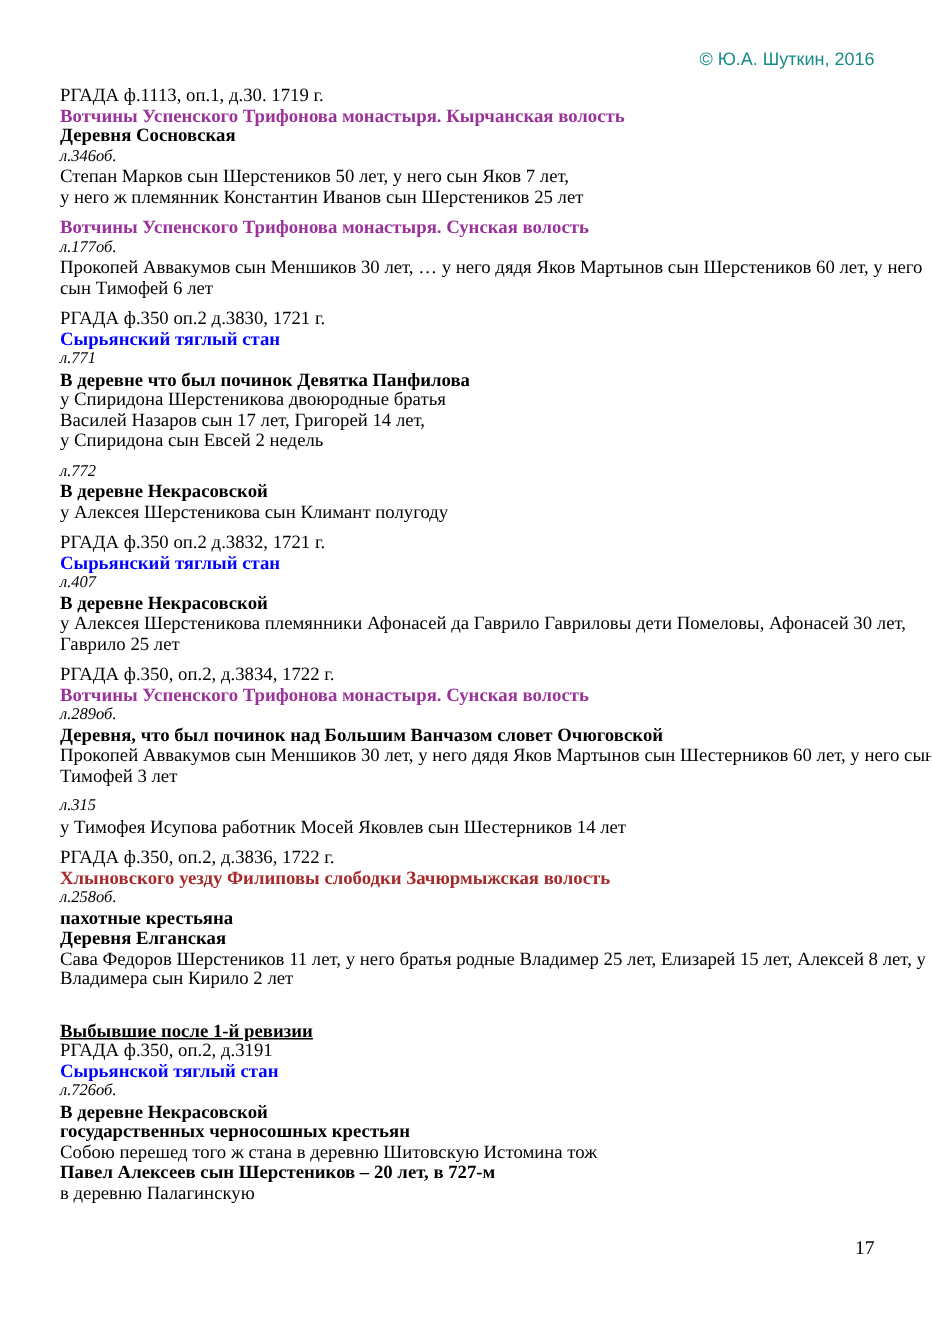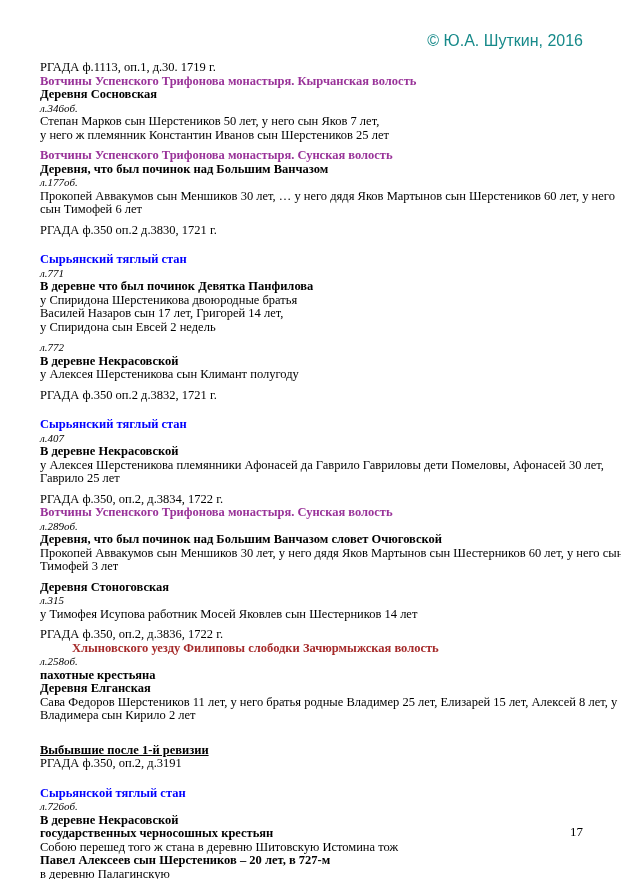--- a/index.html
+++ b/index.html
@@ -15,41 +15,41 @@
     background: #ffffff;
     padding: 32px 38px 0 40px;
     font-family: "Liberation Serif", serif;
     font-size: 12.5px;
     color: #000000;
     overflow: hidden;
   }
   .copyright {
     text-align: right;
     font-family: "Liberation Sans", sans-serif;
-    font-size: 16px;
+    font-size: 12px;
     color: var(--c-copyright, #178a8a);
     margin-bottom: 11px;
   }
   .doc-body { width: 100%; }
   .block { margin: 0 0 7px 0; }
   .block.spacer-before { margin-top: 21px; }
   .line {
     line-height: 13.5px;
     white-space: nowrap;
   }
   .s-archive { font-weight: normal; }
   .s-plain { font-weight: normal; }
   .s-bold { font-weight: bold; }
   .s-folio {
     font-style: italic;
     font-size: 11px;
   }
   .s-heading-purple { font-weight: bold; color: var(--c-purple, #993399); }
-  .s-heading-blue { font-weight: bold; color: var(--c-blue, #0000ff); margin-top: 16px; }
-  .s-heading-red { font-weight: bold; color: var(--c-red, #a52a2a); margin-left: 32px; }
+  .s-heading-blue { font-weight: bold; color: var(--c-blue, #0000ff); }
+  .s-heading-red { font-weight: bold; color: var(--c-red, #a52a2a); }
   .s-title-underline { font-weight: bold; text-decoration: underline; }
   .page-number {
     position: absolute;
     top: 824px;
     right: 38px;
     font-size: 13px;
     color: #000000;
   }
 </style>
 </head>
@@ -62,21 +62,20 @@
       <div class="block">
         <div class="line s-archive">РГАДА ф.1113, оп.1, д.30. 1719 г.</div>
         <div class="line s-heading-purple">Вотчины Успенского Трифонова монастыря. Кырчанская волость</div>
         <div class="line s-bold">Деревня Сосновская</div>
         <div class="line s-folio">л.346об.</div>
         <div class="line s-plain">Степан Марков сын Шерстеников 50 лет, у него сын Яков 7 лет,</div>
         <div class="line s-plain">у него ж племянник Константин Иванов сын Шерстеников 25 лет</div>
       </div>
       <div class="block">
         <div class="line s-heading-purple">Вотчины Успенского Трифонова монастыря. Сунская волость</div>
-        <div class="line s-bold">Деревня, что был починок над Большим Ванчазом</div>
         <div class="line s-folio">л.177об.</div>
         <div class="line s-plain">Прокопей Аввакумов сын Меншиков 30 лет, … у него дядя Яков Мартынов сын Шерстеников 60 лет, у него</div>
         <div class="line s-plain">сын Тимофей 6 лет</div>
       </div>
       <div class="block">
         <div class="line s-archive">РГАДА ф.350 оп.2 д.3830, 1721 г.</div>
         <div class="line s-heading-blue">Сырьянский тяглый стан</div>
         <div class="line s-folio">л.771</div>
         <div class="line s-bold">В деревне что был починок Девятка Панфилова</div>
         <div class="line s-plain">у Спиридона Шерстеникова двоюродные братья</div>
@@ -98,21 +97,20 @@
       </div>
       <div class="block">
         <div class="line s-archive">РГАДА ф.350, оп.2, д.3834, 1722 г.</div>
         <div class="line s-heading-purple">Вотчины Успенского Трифонова монастыря. Сунская волость</div>
         <div class="line s-folio">л.289об.</div>
         <div class="line s-bold">Деревня, что был починок над Большим Ванчазом словет Очюговской</div>
         <div class="line s-plain">Прокопей Аввакумов сын Меншиков 30 лет, у него дядя Яков Мартынов сын Шестерников 60 лет, у него сын</div>
         <div class="line s-plain">Тимофей 3 лет</div>
       </div>
       <div class="block">
-        <div class="line s-bold">Деревня Стоноговская</div>
         <div class="line s-folio">л.315</div>
         <div class="line s-plain">у Тимофея Исупова работник Мосей Яковлев сын Шестерников 14 лет</div>
       </div>
       <div class="block">
         <div class="line s-archive">РГАДА ф.350, оп.2, д.3836, 1722 г.</div>
         <div class="line s-heading-red">Хлыновского уезду Филиповы слободки Зачюрмыжская волость</div>
         <div class="line s-folio">л.258об.</div>
         <div class="line s-bold">пахотные крестьяна</div>
         <div class="line s-bold">Деревня Елганская</div>
         <div class="line s-plain">Сава Федоров Шерстеников 11 лет, у него братья родные Владимер 25 лет, Елизарей 15 лет, Алексей 8 лет, у</div>

